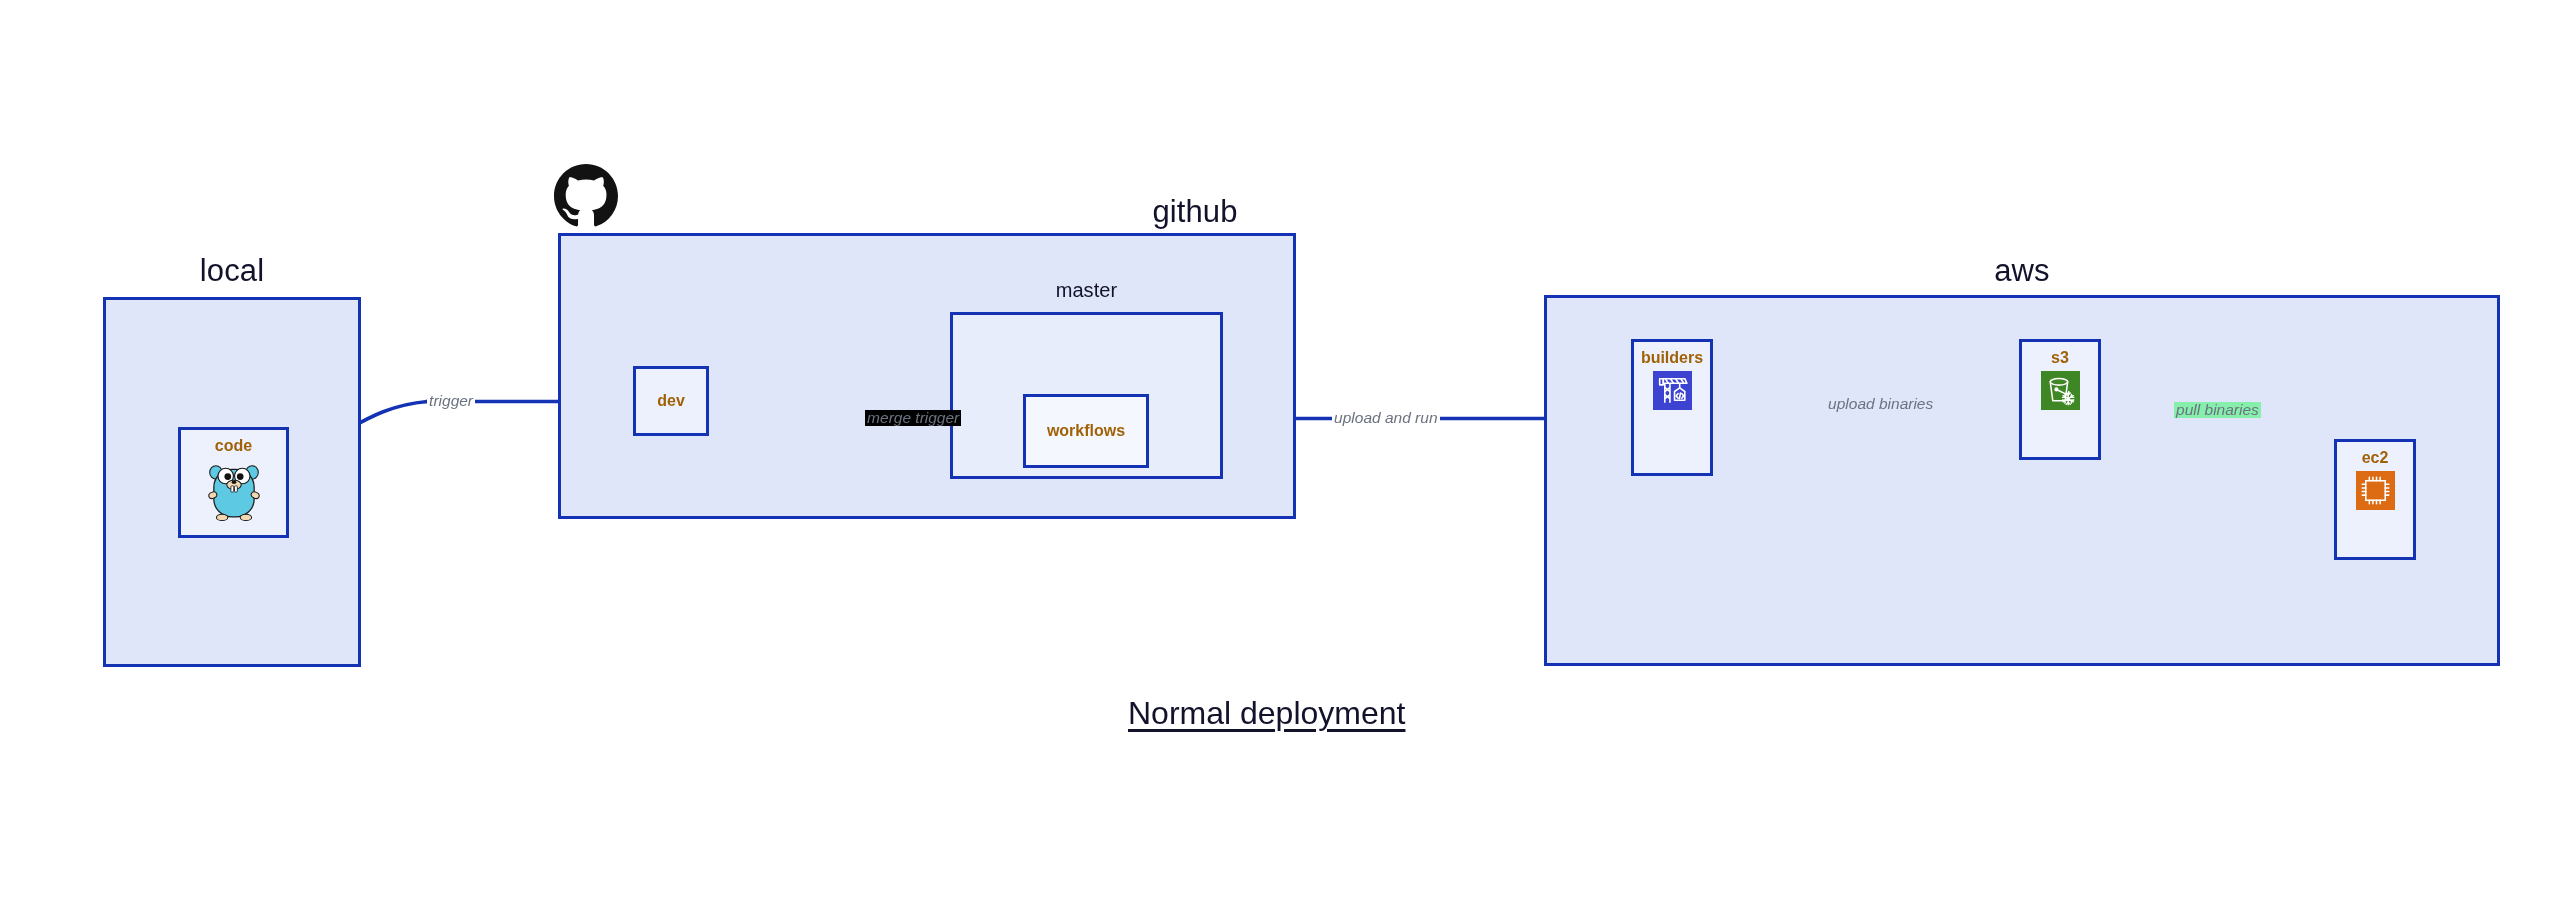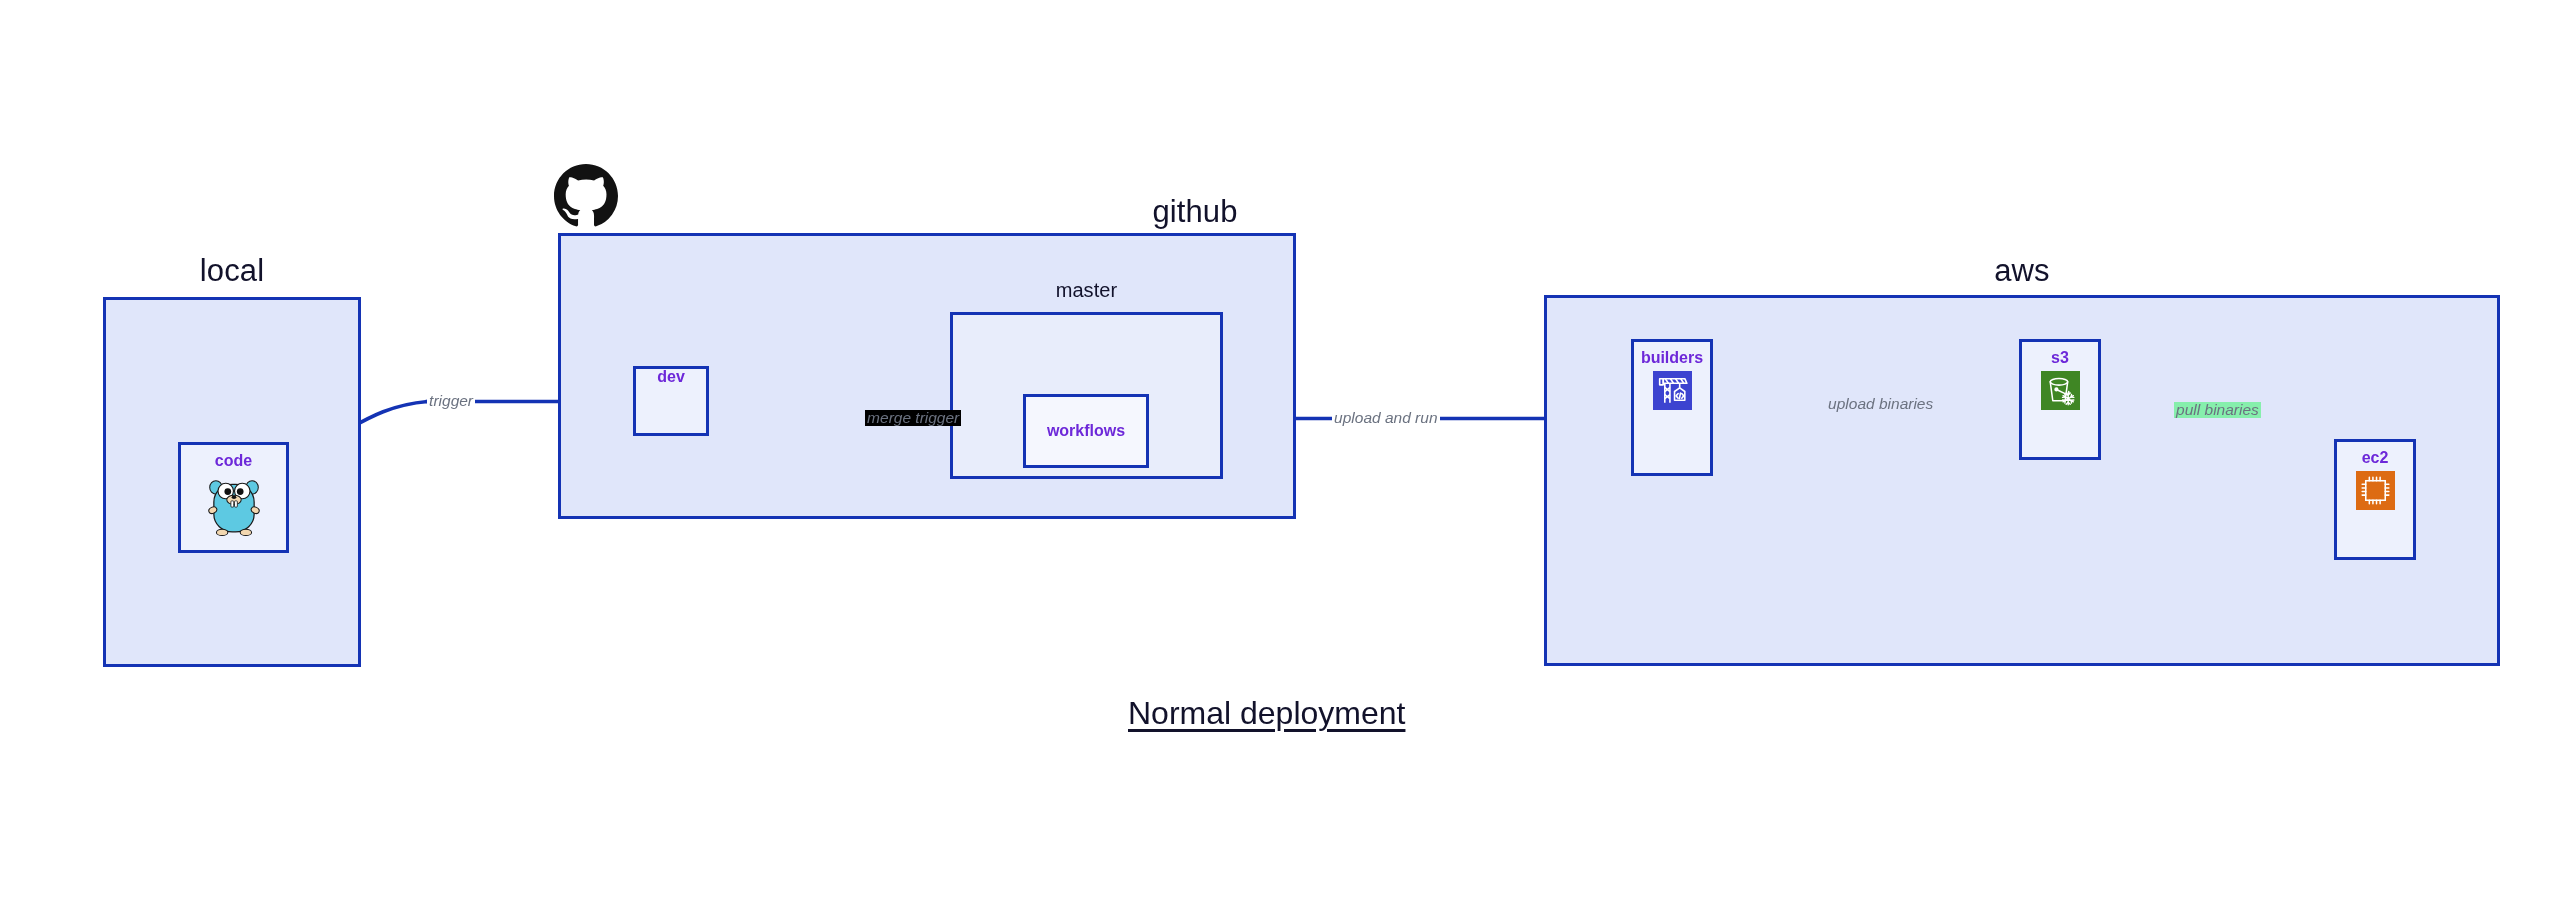--- a/index.html
+++ b/index.html
@@ -46,21 +46,21 @@
   .node-box {
     position: absolute;
     background: #edf1fd;
     border: 3.6px solid #1433b4;
     box-sizing: border-box;
     display: flex;
     flex-direction: column;
     align-items: center;
   }
   .node-label {
-    color: #6d28d9;
+    color: #a16207;
     font-size: 16px;
     font-weight: 700;
     line-height: 1;
     white-space: nowrap;
   }
   .edge-label {
     position: absolute;
     color: #6b7280;
     font-size: 15.5px;
     font-style: italic;
@@ -131,21 +131,21 @@
       <path d="M 4070 778 C 4180 778, 4230 800, 4290 820" fill="none" stroke="#1433b4" stroke-width="7"></path>
       <path d="M 4295 820 C 4380 855, 4450 905, 4520 945" fill="none" stroke="#1433b4" stroke-width="7" marker-end="url(#arrowhead)"></path>
     </g>
   </svg>
 
   <div class="group-label" style="left:103px; top:255px; width:258px;">local</div>
 
   <div class="group-box" style="left:103px; top:297px; width:258px; height:370px;">
   </div>
 
-  <div class="node-box" style="left:178px; top:442px; width:111px; height:111px;">
+  <div class="node-box" style="left:178px; top:427px; width:111px; height:111px;">
     <div class="node-label" style="margin-top:8.2px;">code</div>
 
     <span class="icon-tile" style="margin-top:5.2px;">
       <svg width="56" height="62" viewBox="0 0 108 120">
 
         <ellipse cx="19" cy="26" rx="12" ry="13" fill="#5dc9e2" stroke="#1a1a1a" stroke-width="2"></ellipse>
         <ellipse cx="89" cy="26" rx="12" ry="13" fill="#5dc9e2" stroke="#1a1a1a" stroke-width="2"></ellipse>
 
         <rect x="15" y="20" width="78" height="92" rx="36" ry="34" fill="#5dc9e2" stroke="#1a1a1a" stroke-width="2.4"></rect>
 
@@ -179,21 +179,21 @@
         0 3.07-1.87 3.75-3.65 3.95.29.25.54.73.54 1.48 0 1.07-.01 1.93-.01 2.2 0 .21.15.46.55.38A8.012
         8.012 0 0 0 16 8c0-4.42-3.58-8-8-8z"></path>
     </svg>
   </span>
 
   <div class="group-label" style="left:1097px; top:196px; width:196px;">github</div>
 
   <div class="group-box" style="left:558px; top:233px; width:738px; height:286px;">
   </div>
 
-  <div class="node-box" style="left:633px; top:366px; width:76px; height:70px; ">
+  <div class="node-box" style="left:633px; top:366px; width:76px; height:70px; justify-content:center;">
     <div class="node-label">dev</div>
   </div>
 
   <div class="group-label" style="left:950px; top:280px; width:273px; font-size:20px;">master</div>
 
   <div class="sub-box" style="left:950px; top:312px; width:273px; height:167px;">
   </div>
 
   <div class="node-box" style="left:1023px; top:394px; width:126px; height:74px; justify-content:center;
               background:#f5f7fe;">

